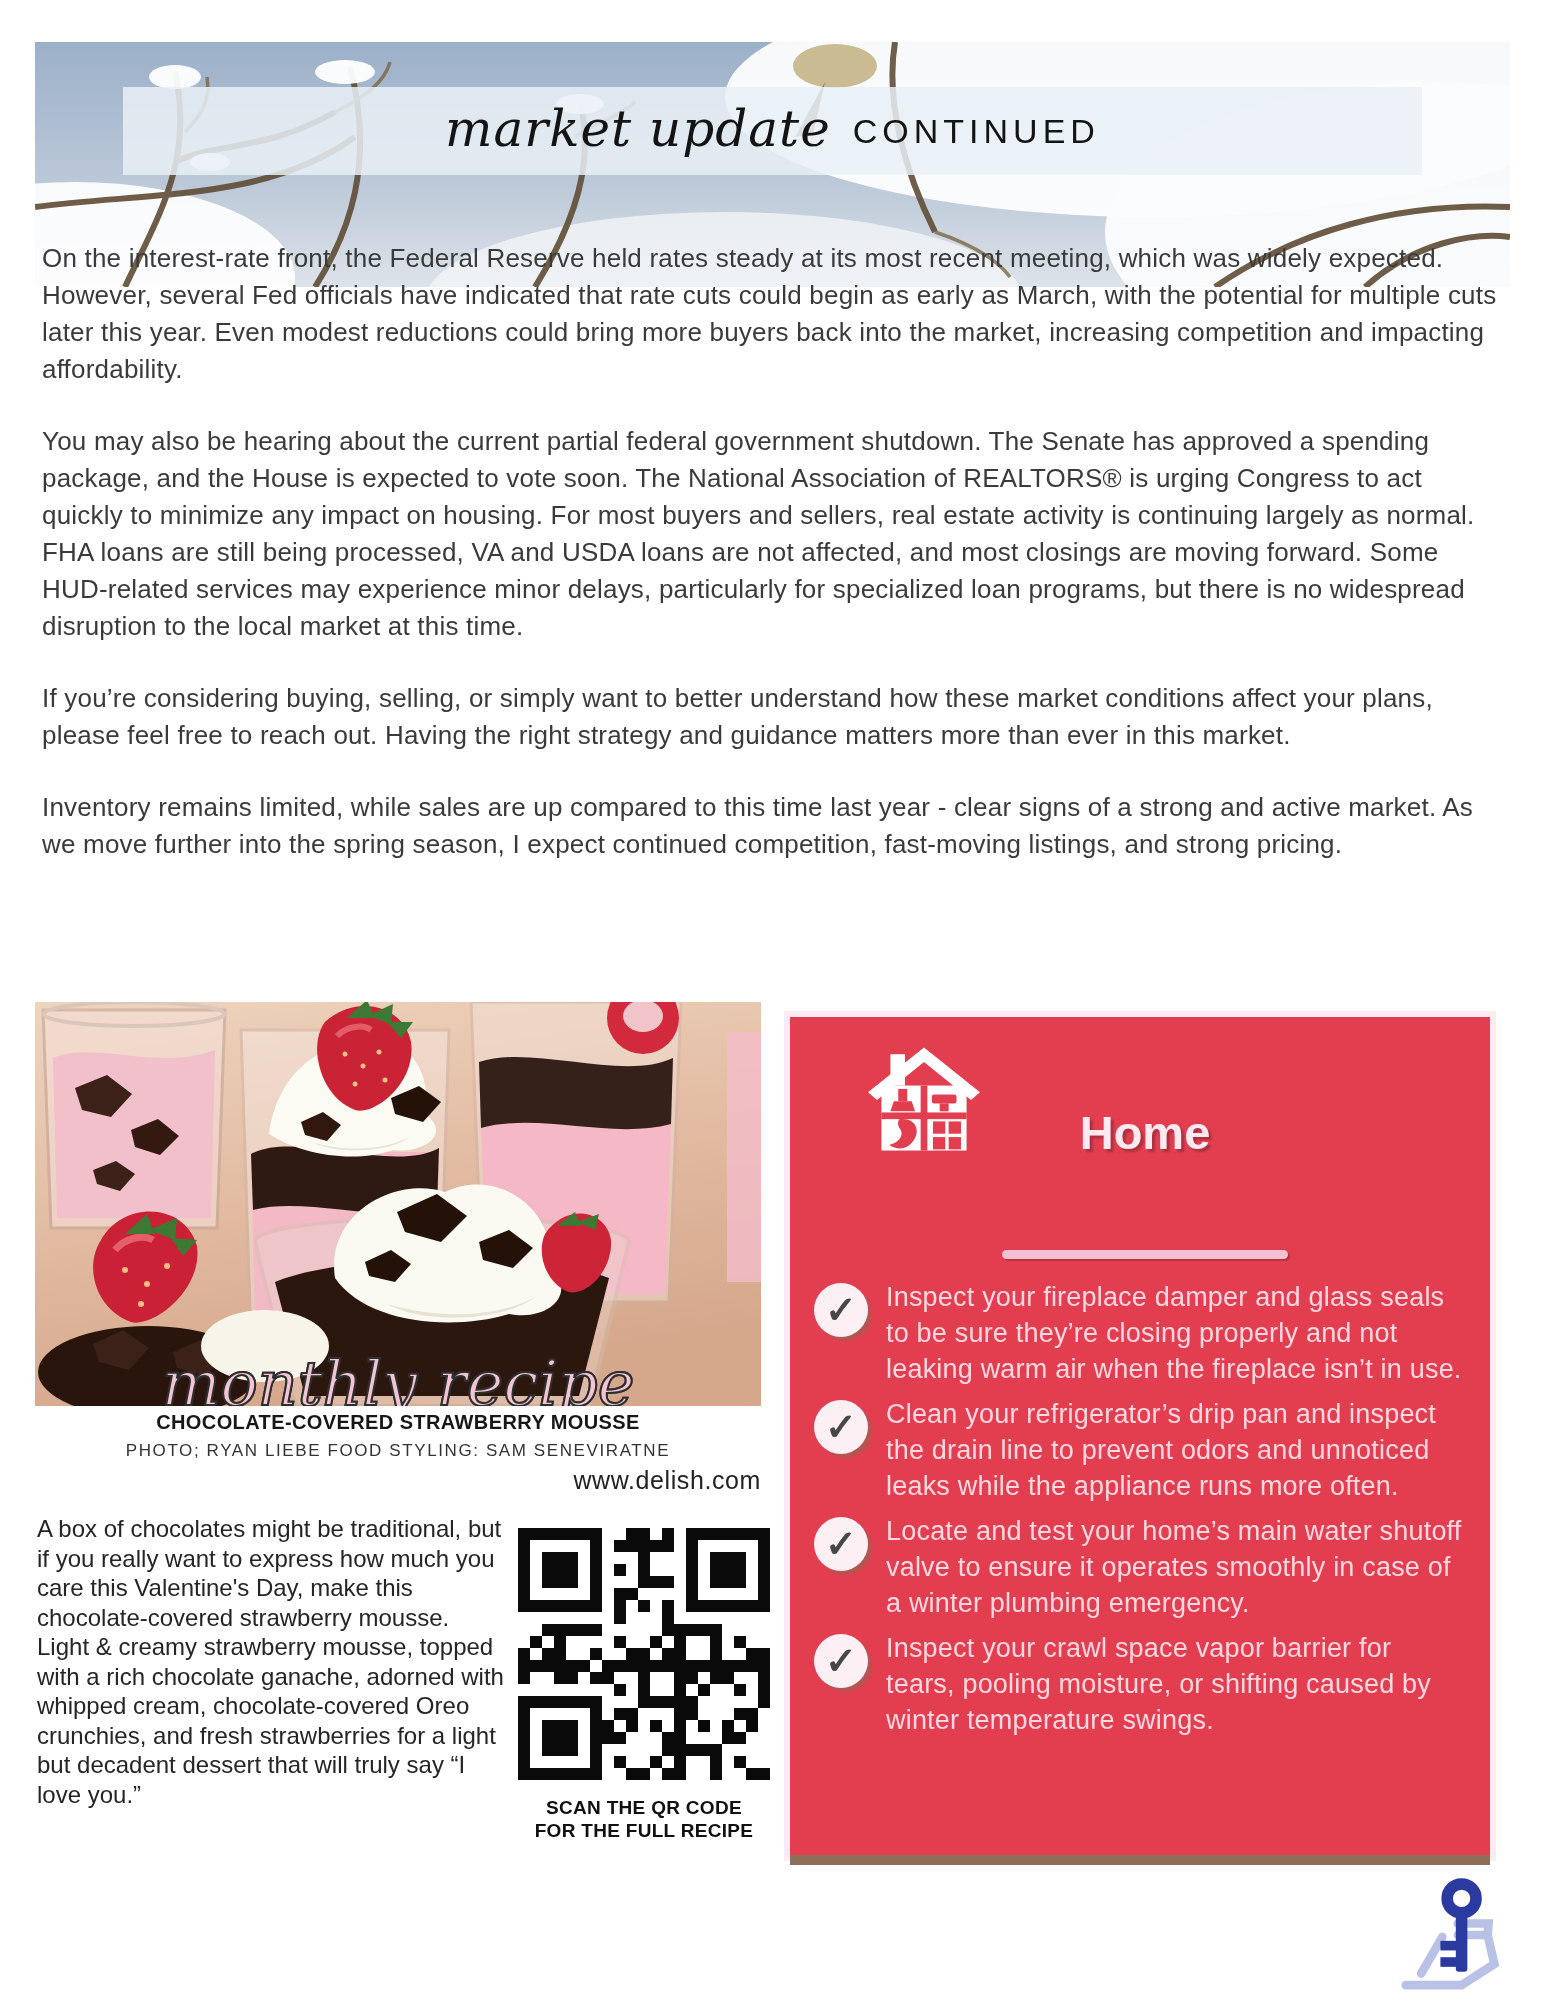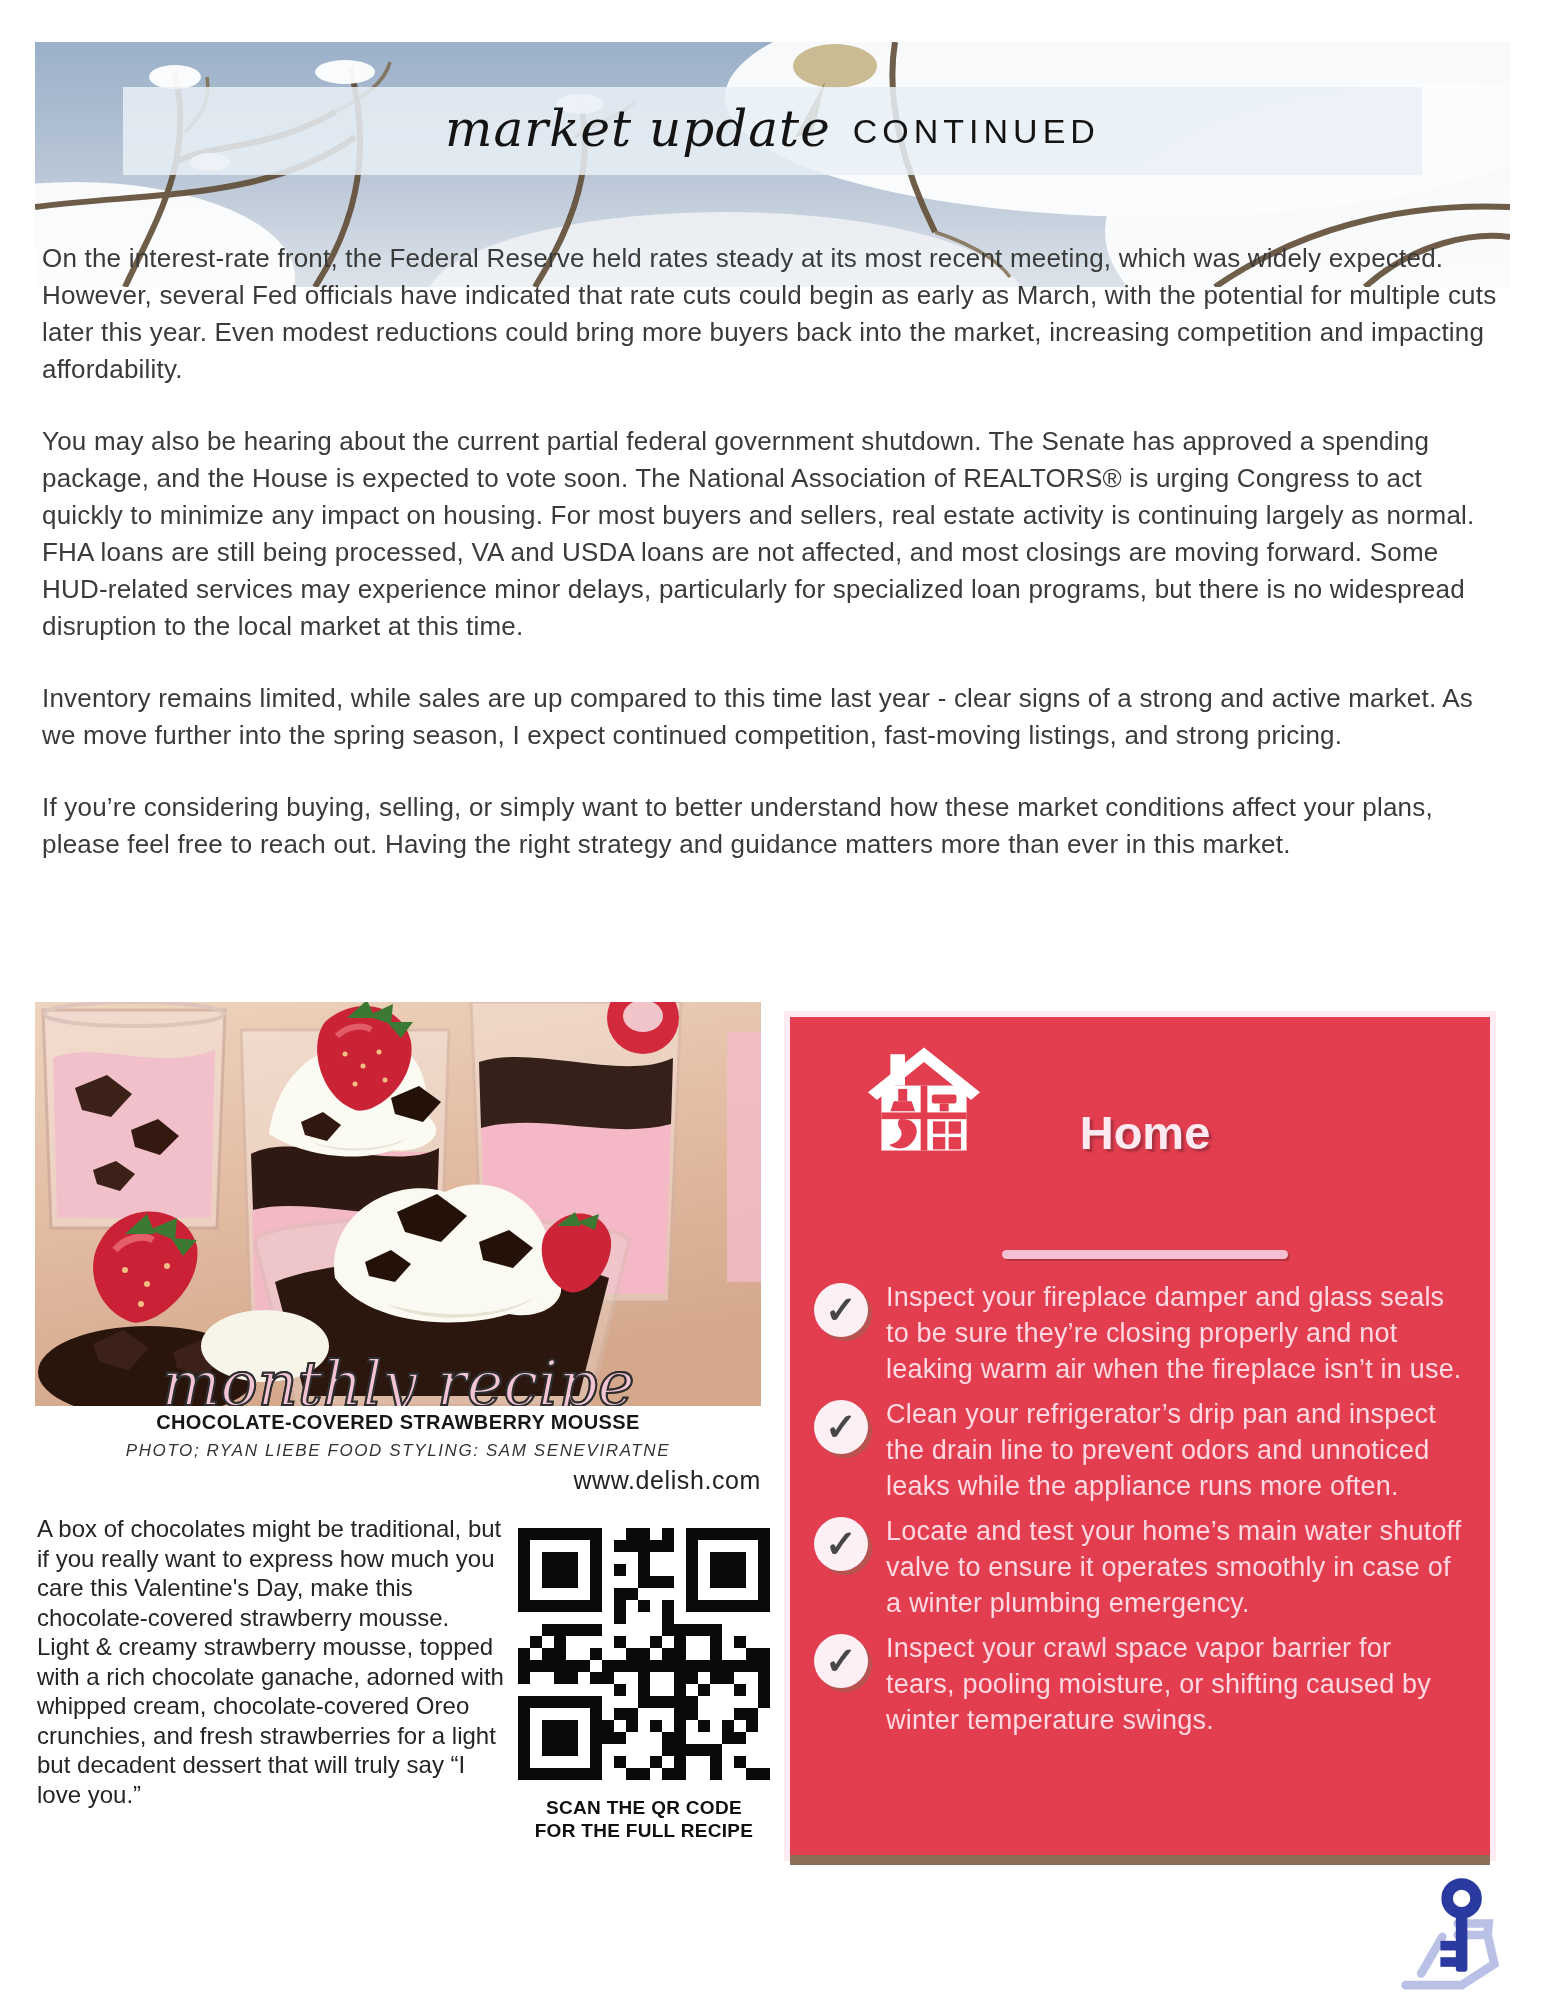--- a/index.html
+++ b/index.html
@@ -23,21 +23,21 @@
   
   .recipe-photo{position:absolute;left:35px;top:990px;width:726px;height:404px;overflow:hidden;}
   .recipe-photo svg{position:absolute;inset:0;width:100%;height:100%;}
   .recipe-overlay{position:absolute;left:0;right:0;bottom:-14px;text-align:center;
         font-family:"DejaVu Serif",serif;font-style:italic;font-size:62px;color:#f2c4d4;
         -webkit-text-stroke:2px #2e2e2e;text-shadow:0 0 1px #2e2e2e;white-space:nowrap;text-decoration:underline;}
 
   
   .recipe-head{position:absolute;left:35px;top:1399px;width:726px;text-align:center;color:#171717;}
   .recipe-title{font-size:20px;font-weight:800;letter-spacing:0.4px;}
-  .recipe-credit{font-size:17px;letter-spacing:1.6px;color:#333;margin-top:7px;font-style:italic;}
+  .recipe-credit{font-size:17px;letter-spacing:1.6px;color:#333;margin-top:7px;}
   .recipe-url{font-size:25px;color:#222;margin-top:5px;letter-spacing:0.6px;text-align:right;}
   .recipe-body{position:absolute;left:37px;top:1502px;width:468px;font-size:24px;line-height:29.5px;
         color:#252525;}
 
   
   .qr{position:absolute;left:518px;top:1516px;width:252px;height:252px;background:#fff;
       display:grid;grid-template-columns:repeat(21,12px);grid-template-rows:repeat(21,12px);}
   .qr div{width:12px;height:12px;}
   .qr .on{background:#0a0a0a;}
   .qr-caption{position:absolute;left:500px;top:1784px;width:288px;text-align:center;
@@ -114,22 +114,22 @@
     </svg>
     <div class="banner-strip">
       <span class="script-title">market update</span>
       <span class="caps-title">CONTINUED</span>
     </div>
   </div>
 
   <div class="article">
     <p>On the interest-rate front, the Federal Reserve held rates steady at its most recent meeting, which was widely expected. However, several Fed officials have indicated that rate cuts could begin as early as March, with the potential for multiple cuts later this year. Even modest reductions could bring more buyers back into the market, increasing competition and impacting affordability.</p>
     <p>You may also be hearing about the current partial federal government shutdown. The Senate has approved a spending package, and the House is expected to vote soon. The National Association of REALTORS® is urging Congress to act quickly to minimize any impact on housing. For most buyers and sellers, real estate activity is continuing largely as normal. FHA loans are still being processed, VA and USDA loans are not affected, and most closings are moving forward. Some HUD-related services may experience minor delays, particularly for specialized loan programs, but there is no widespread disruption to the local market at this time.</p>
+    <p>If you’re considering buying, selling, or simply want to better understand how these market conditions affect your plans, please feel free to reach out. Having the right strategy and guidance matters more than ever in this market.</p>
     <p>Inventory remains limited, while sales are up compared to this time last year - clear signs of a strong and active market. As we move further into the spring season, I expect continued competition, fast-moving listings, and strong pricing.</p>
-    <p>If you’re considering buying, selling, or simply want to better understand how these market conditions affect your plans, please feel free to reach out. Having the right strategy and guidance matters more than ever in this market.</p>
   </div>
 
   <div class="recipe-photo">
     <svg viewBox="0 0 726 404" preserveAspectRatio="none">
       <defs>
         <linearGradient id="tbl" x1="0" y1="0" x2="0.3" y2="1">
           <stop offset="0" stop-color="#eed4be"></stop>
             <stop offset="0.6" stop-color="#e0b89e"></stop>
             <stop offset="1" stop-color="#d5a88c"></stop>
         </linearGradient>

